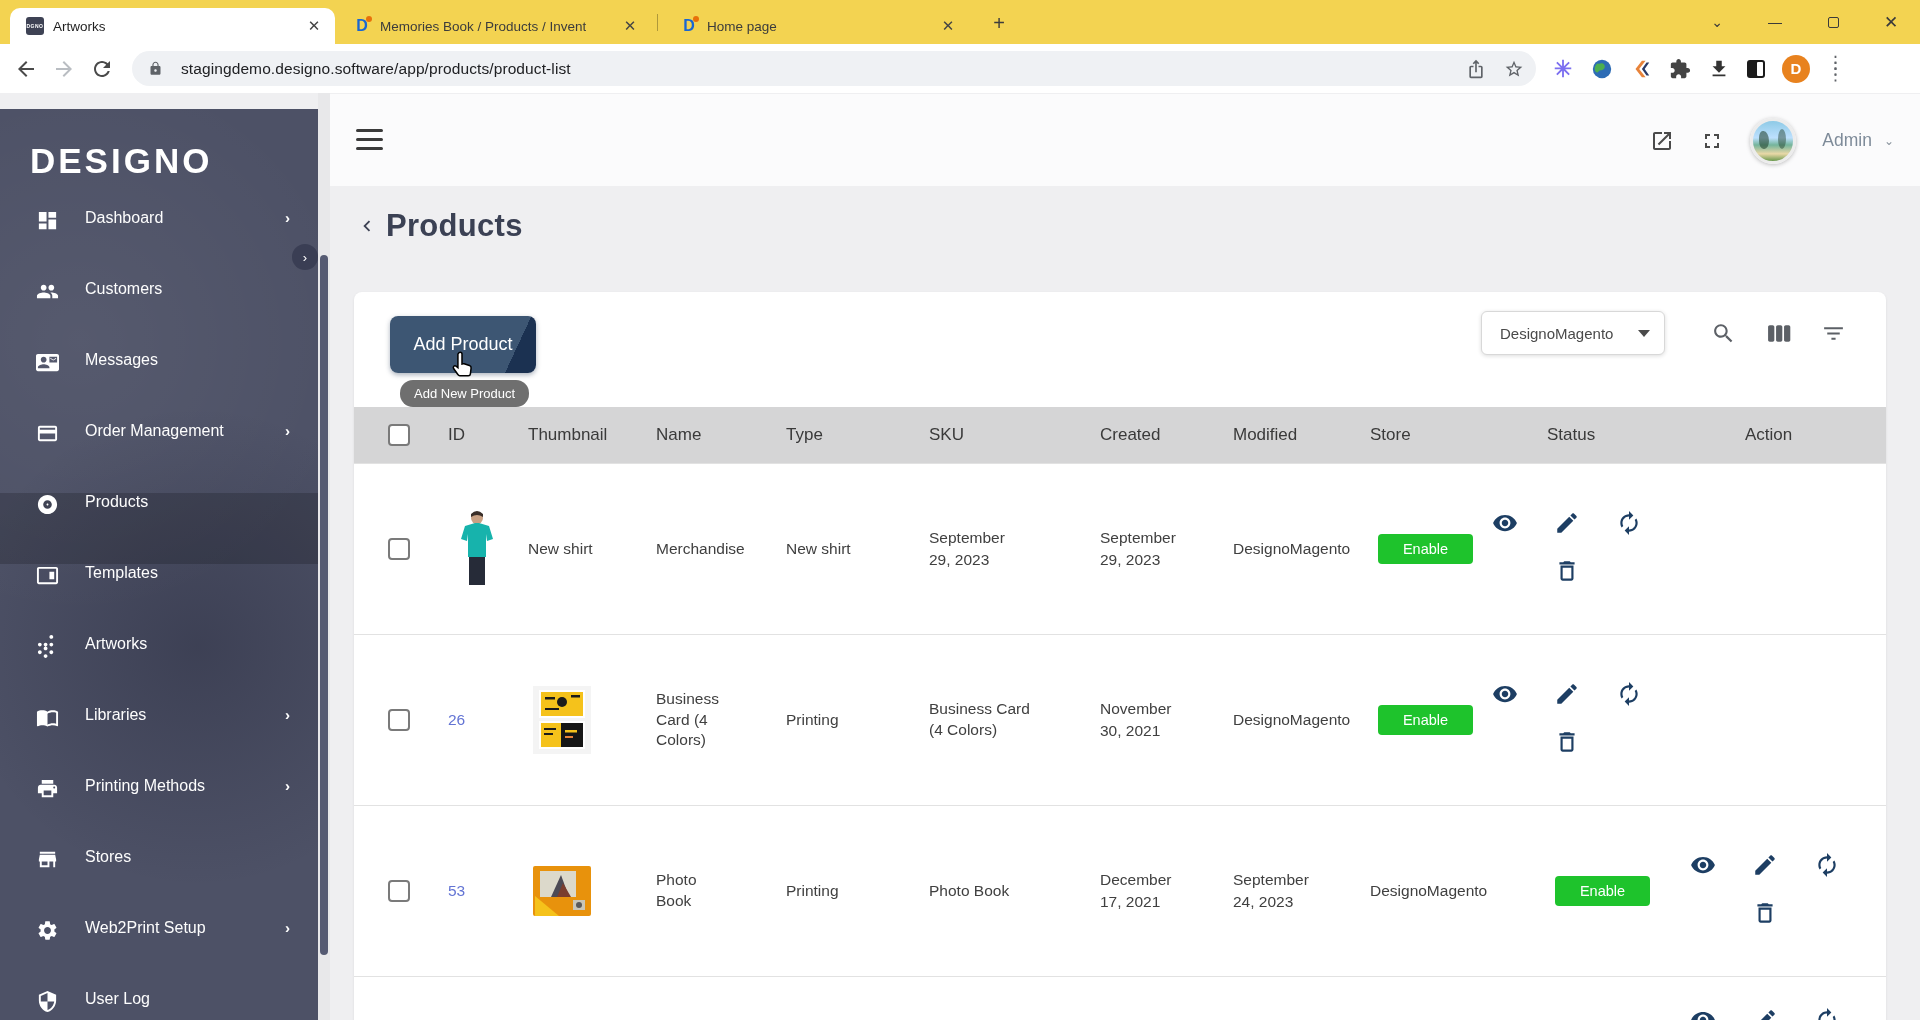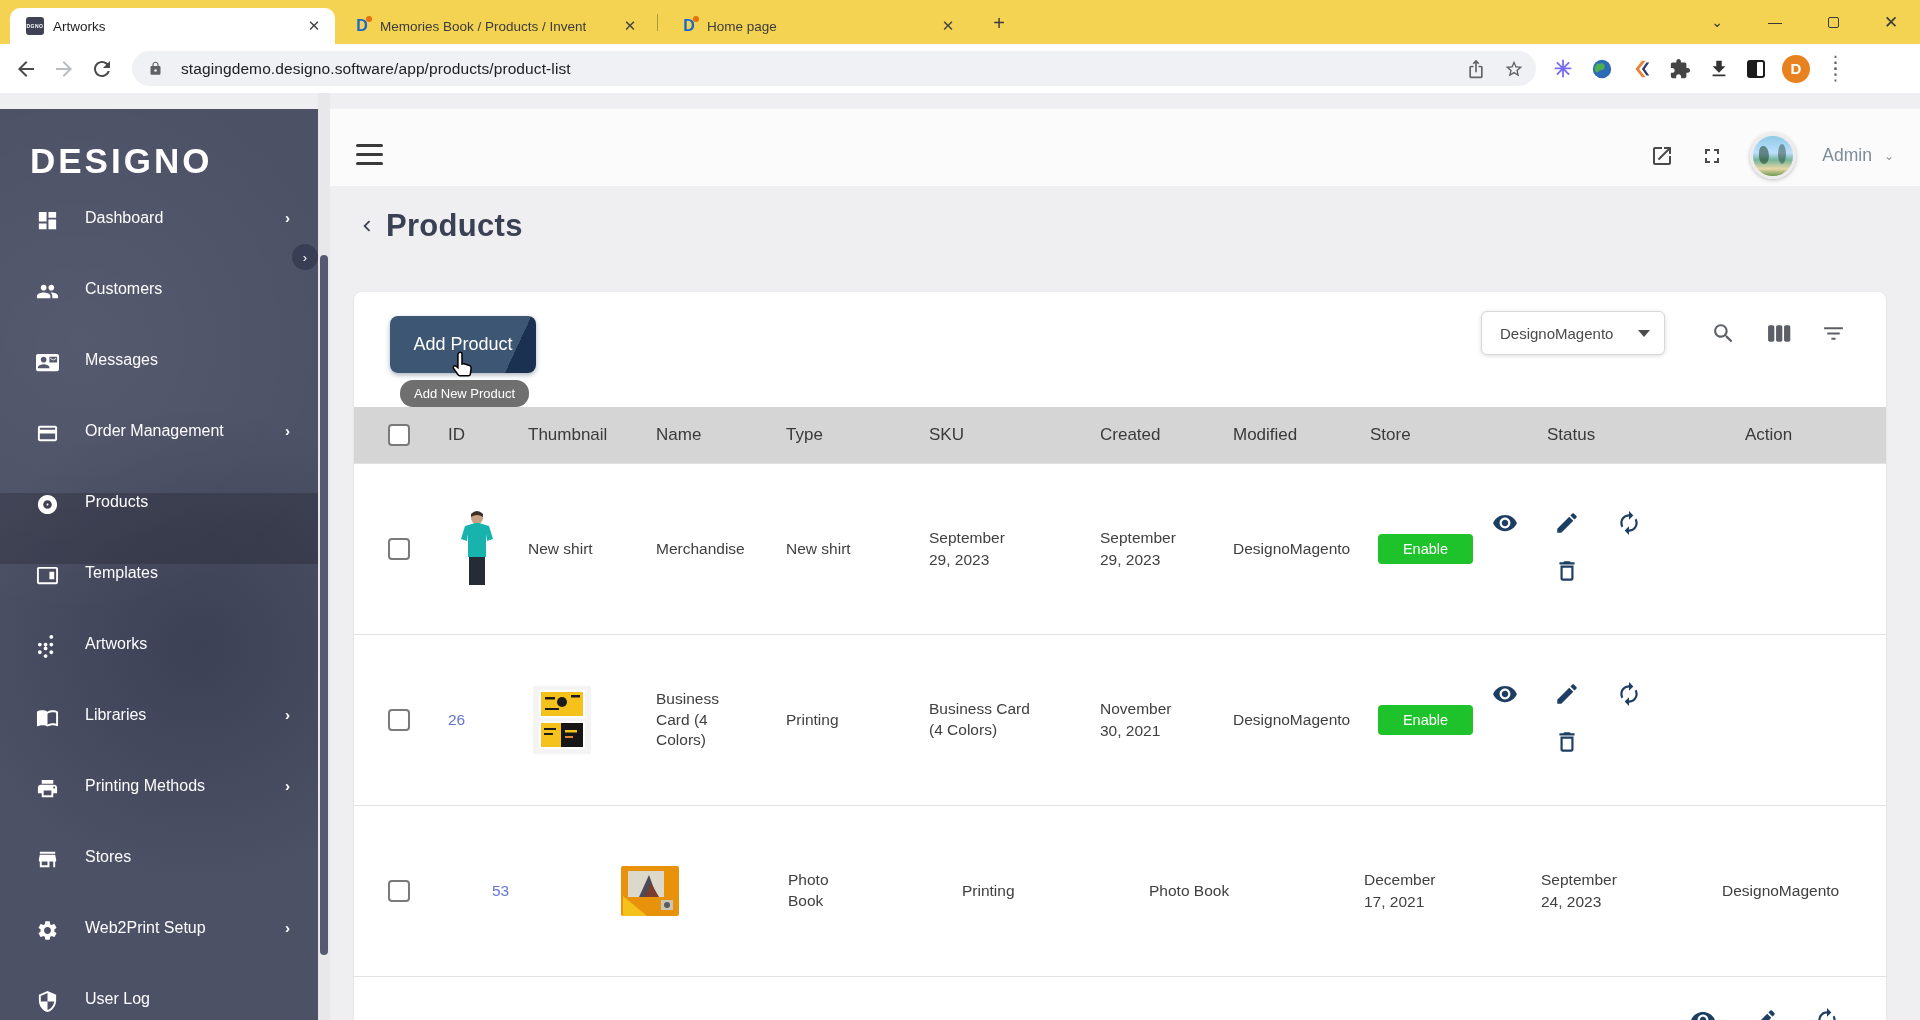--- a/index.html
+++ b/index.html
@@ -49,21 +49,21 @@
   .nav-item.active { background:rgba(0,0,0,.18); }
   .nav-item svg { width:23px; height:23px; fill:#ffffff; flex:0 0 auto; }
   .nav-label { margin-left:26px; }
   .nav-chevron { position:absolute; right:28px; font-size:15px; font-weight:bold; color:#fff; }
   .collapse-handle { position:absolute; left:292px; top:135px; width:26px; height:26px; border-radius:50%; background:#3a3e54; color:#fff; font-size:13px; display:flex; align-items:center; justify-content:center; }
 
   .side-scroll { position:absolute; left:318px; top:0; width:12px; height:927px; background:#e8e8ea; }
   .side-scroll .thumb { position:absolute; left:2px; top:162px; width:8px; height:700px; background:#555a72; border-radius:4px; }
 
   .main { position:absolute; left:330px; top:0; width:1590px; height:927px; }
-  .topbar { position:absolute; left:0; top:16px; width:100%; height:93px; background:#fbfbfc; box-shadow:0 1px 0 rgba(0,0,0,.05); }
+  .topbar { position:absolute; left:0; top:1px; width:100%; height:93px; background:#fbfbfc; box-shadow:0 1px 0 rgba(0,0,0,.05); }
   .hamburger { position:absolute; left:26px; top:35px; width:27px; height:21px; display:flex; flex-direction:column; justify-content:space-between; }
   .hamburger span { height:3px; background:#3a3a3a; border-radius:2px; }
   .topbar-right { position:absolute; right:26px; top:0; height:93px; display:flex; align-items:center; gap:26px; }
   .topbar-right .tb-ic { width:24px; height:24px; fill:#4a4a4a; }
   .avatar { width:46px; height:46px; border-radius:50%; border:3px solid #ececec; box-shadow:0 1px 4px rgba(0,0,0,.25);
     background: linear-gradient(180deg,#8ecae6 0%,#bde0fe 42%,#74b49b 60%,#e9d8a6 82%,#6a994e 100%); position:relative; overflow:hidden; }
   .avatar::before { content:""; position:absolute; left:6px; top:10px; width:10px; height:18px; background:rgba(30,60,40,.55); border-radius:40% 60% 50% 50%; }
   .avatar::after { content:""; position:absolute; right:7px; top:8px; width:8px; height:20px; background:rgba(30,60,40,.45); border-radius:50%; }
   .admin-name { font-size:17.5px; color:#7e8b99; }
   .admin-caret { font-size:12px; color:#8b959e; margin-left:-14px; }
@@ -465,21 +465,21 @@
             </div>
             <div class="act-line2">
                   <svg class="act">
                     <use href="#i-trash"></use>
                   </svg>
                 </div>
           </div>
             </div>
         </div>
 
-        <div class="row grid" style="top:513px;gap:44px;">
+        <div class="row grid" style="top:513px;">
           <div class="cell cb-cell">
               <span class="checkbox"></span>
             </div>
           <div class="cell">
               <a class="id-link" href="#">53</a>
             </div>
           <div class="cell thumb-cell">
             <svg width="58" height="50" viewBox="0 0 58 50">
               <rect width="58" height="50" rx="2" fill="#e8920c"></rect>
               <rect x="7" y="5" width="36" height="26" fill="#dcd9cb"></rect>

